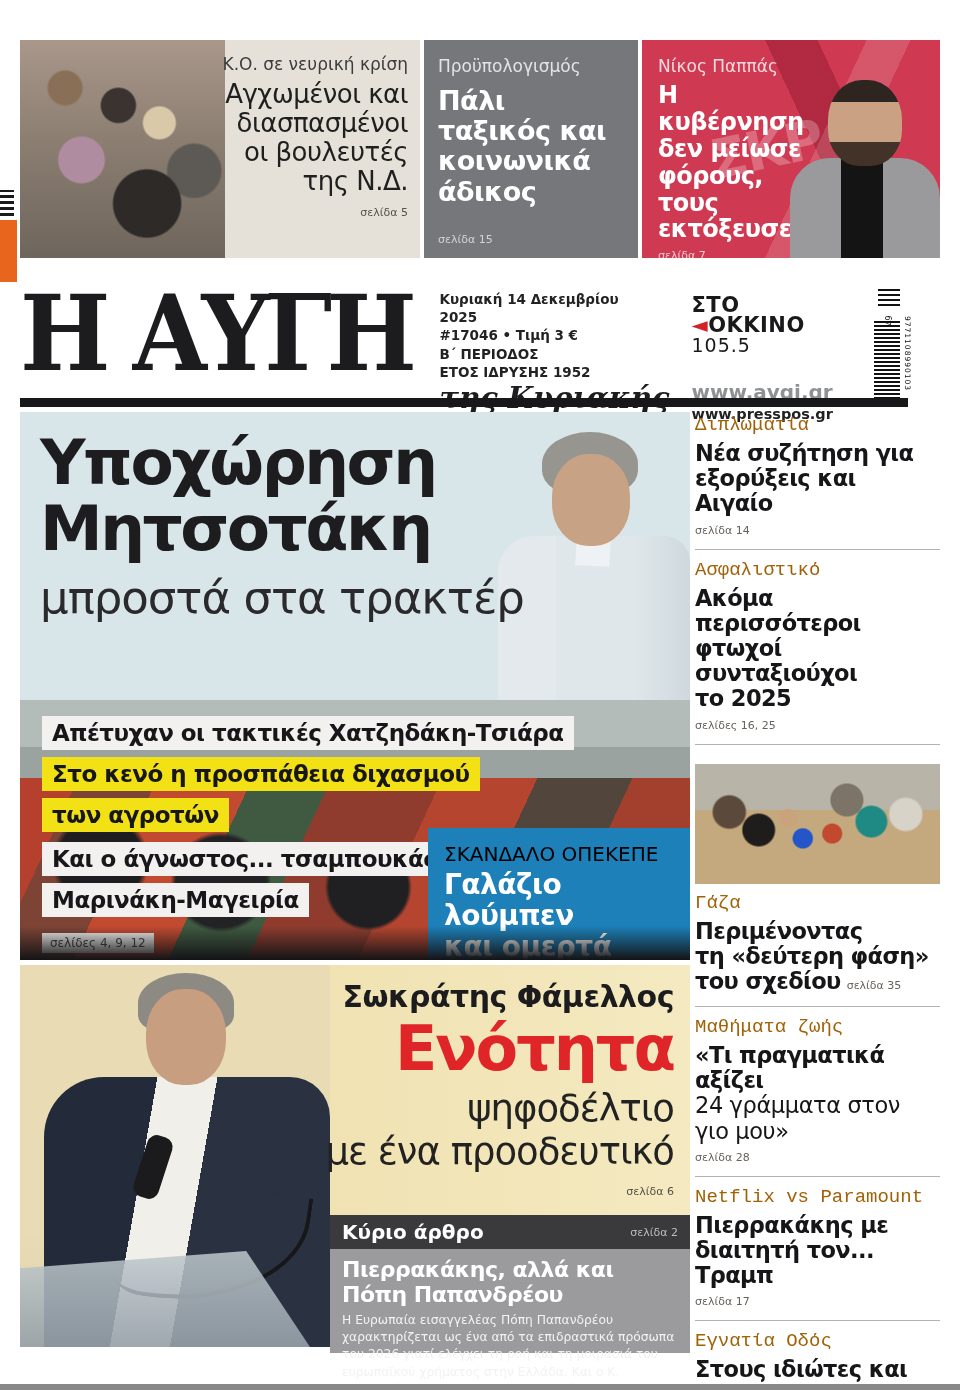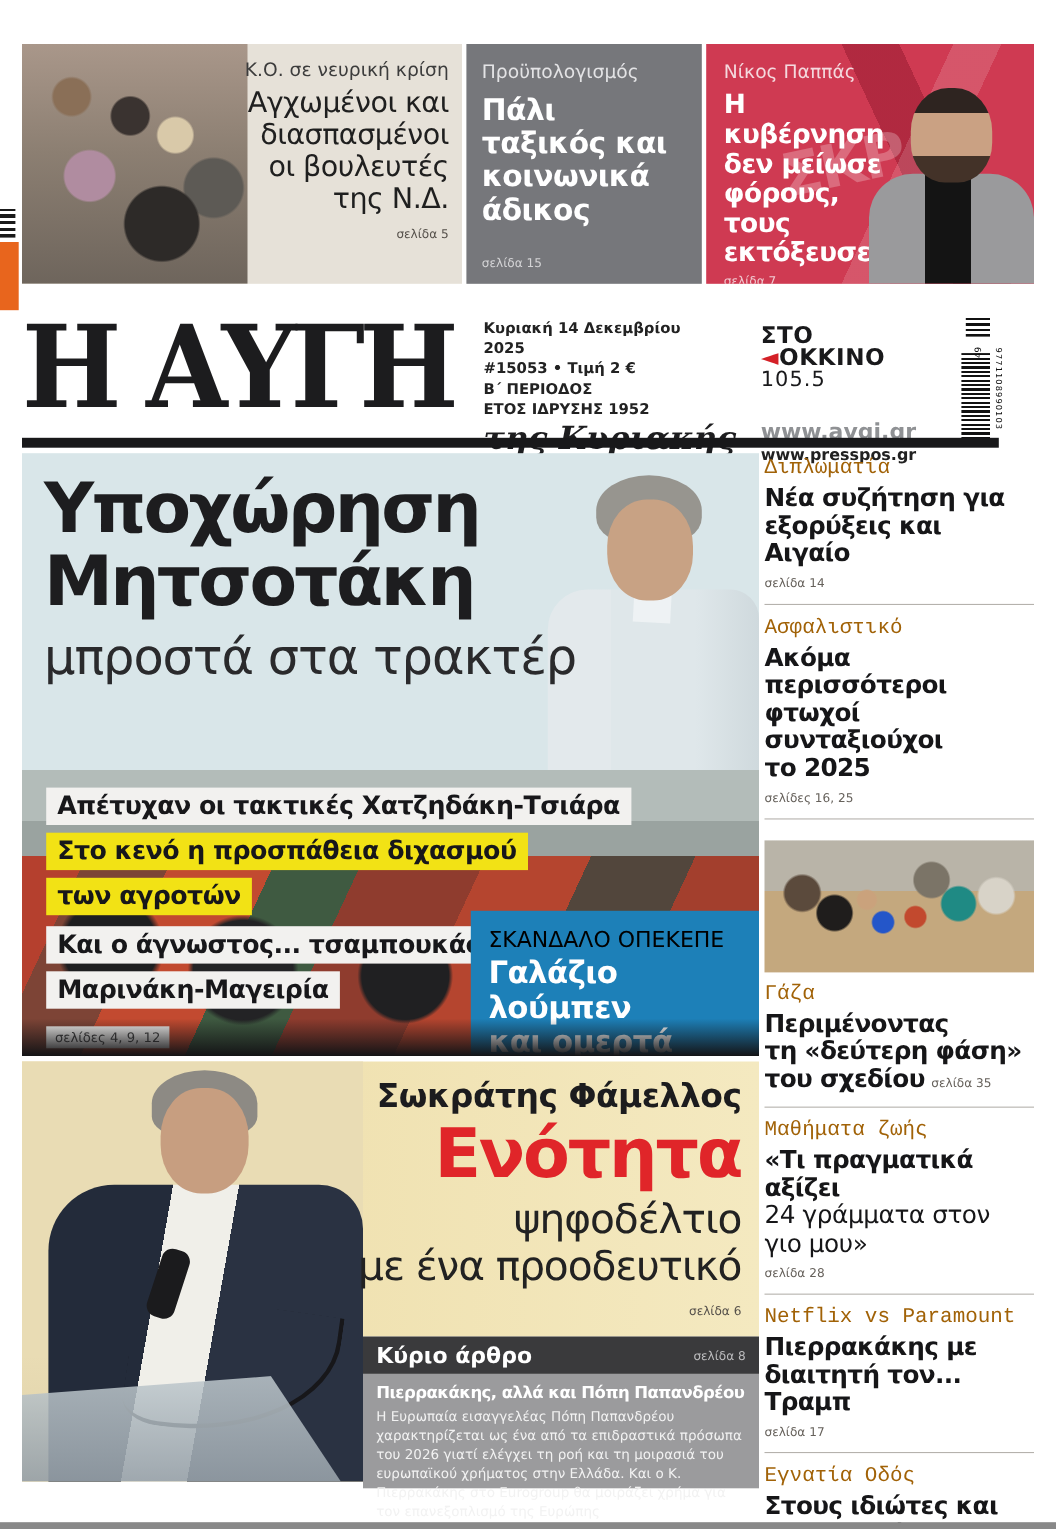--- a/index.html
+++ b/index.html
@@ -126,21 +126,21 @@
   .fam-text{position:absolute;right:16px;top:14px;width:360px;text-align:right;}
   .fam-kicker{font-weight:bold;font-size:30px;color:#1c1c1e;letter-spacing:-.5px;}
   .fam-head{font-weight:bold;font-size:62px;color:#e02529;letter-spacing:-2px;line-height:1;margin-top:4px;}
   .fam-sub{font-weight:normal;font-size:37px;color:#222;letter-spacing:-1px;line-height:1.15;margin-top:8px;}
   .fam-page{font-size:11px;color:#55504a;margin-top:12px;}
   .edit-bar{position:absolute;left:310px;top:250px;width:360px;height:34px;background:#3a3a3c;color:#fff;
     display:flex;align-items:center;justify-content:space-between;padding:0 12px;}
   .edit-bar .label{font-weight:bold;font-size:20px;}
   .edit-bar .pageref{color:#bdbdbf;margin:0;}
   .gray-box{position:absolute;left:310px;top:284px;width:360px;height:104px;background:#9b9b9d;color:#fff;padding:8px 12px;}
-  .gb-head{font-weight:bold;font-size:15px;letter-spacing:-.5px;margin-bottom:5px;}
+  .gb-head{font-weight:bold;font-size:22px;letter-spacing:-.5px;margin-bottom:5px;}
   .gb-body{font-size:12.3px;line-height:1.4;color:#f2f2f2;}
 
   
   .sidebar{position:absolute;left:695px;top:412px;width:245px;height:978px;}
   .sb-item{padding:9px 0 12px 0;border-bottom:1px solid #b5b2ad;}
   .sb-item.last{border-bottom:none;}
   .sb-kicker{font-size:19px;color:#a16207;margin-bottom:5px;font-family:Liberation Mono, monospace;}
   .sb-head{font-weight:bold;font-size:22.5px;line-height:1.12;letter-spacing:-.6px;color:#161618;}
   .sb-head .light{font-weight:normal;letter-spacing:-.4px;}
   .sb-page{font-size:11px;color:#66615b;margin-top:7px;}
@@ -209,21 +209,21 @@
       </div>
       <div class="pageref" data-interactable="false">σελίδα 7</div>
     </div>
   </div>
 
   <div class="masthead" data-interactable="false">
     <div class="mast-title" data-interactable="false">Η ΑΥΓΗ</div>
     <div class="mast-col">
       <div class="dateline" data-interactable="false">
         <div data-interactable="false">Κυριακή 14 Δεκεμβρίου 2025</div>
-        <div data-interactable="false">#15053  • Τιμή 2 €</div>
+        <div data-interactable="false">#17046  • Τιμή 3 €</div>
         <div data-interactable="false">Β΄ ΠΕΡΙΟΔΟΣ</div>
         <div data-interactable="false">ΕΤΟΣ ΙΔΡΥΣΗΣ 1952</div>
       </div>
       <div class="edition" data-interactable="false">της Κυριακής</div>
     </div>
     <div class="mast-right">
       <div class="radio" data-interactable="false">
         <div data-interactable="false">ΣΤΟ</div>
         <div><span class="arrow" data-interactable="false">◄</span><span data-interactable="false">ΟΚΚΙΝΟ</span></div>
         <div class="radio-freq" data-interactable="false">105.5</div>
@@ -289,21 +289,21 @@
       <div class="fam-kicker" data-interactable="false">Σωκράτης Φάμελλος</div>
       <div class="fam-head" data-interactable="false">Ενότητα</div>
       <div class="fam-sub" data-interactable="false">
         <div data-interactable="false">ψηφοδέλτιο</div>
         <div data-interactable="false">με ένα προοδευτικό</div>
       </div>
       <div class="fam-page" data-interactable="false">σελίδα 6</div>
     </div>
     <div class="edit-bar" data-interactable="true">
       <span class="label" data-interactable="false">Κύριο άρθρο</span>
-      <span class="pageref" data-interactable="false">σελίδα 8</span>
+      <span class="pageref" data-interactable="false">σελίδα 2</span>
     </div>
     <div class="gray-box" data-interactable="true">
       <div class="gb-head" data-interactable="false">Πιερρακάκης, αλλά και Πόπη Παπανδρέου</div>
       <div class="gb-body" data-interactable="false">Η Ευρωπαία εισαγγελέας Πόπη Παπανδρέου χαρακτηρίζεται ως ένα από τα επιδραστικά πρόσωπα του 2026 γιατί ελέγχει τη ροή και τη μοιρασιά του ευρωπαϊκού χρήματος στην Ελλάδα. Και ο Κ. Πιερρακάκης στο Eurogroup θα μοιράζει χρήμα για τον επανεξοπλισμό της Ευρώπης</div>
     </div>
   </div>
 
   <div class="sidebar" data-interactable="false">
 
     <div class="sb-item" style="padding-top:2px" data-interactable="true">

